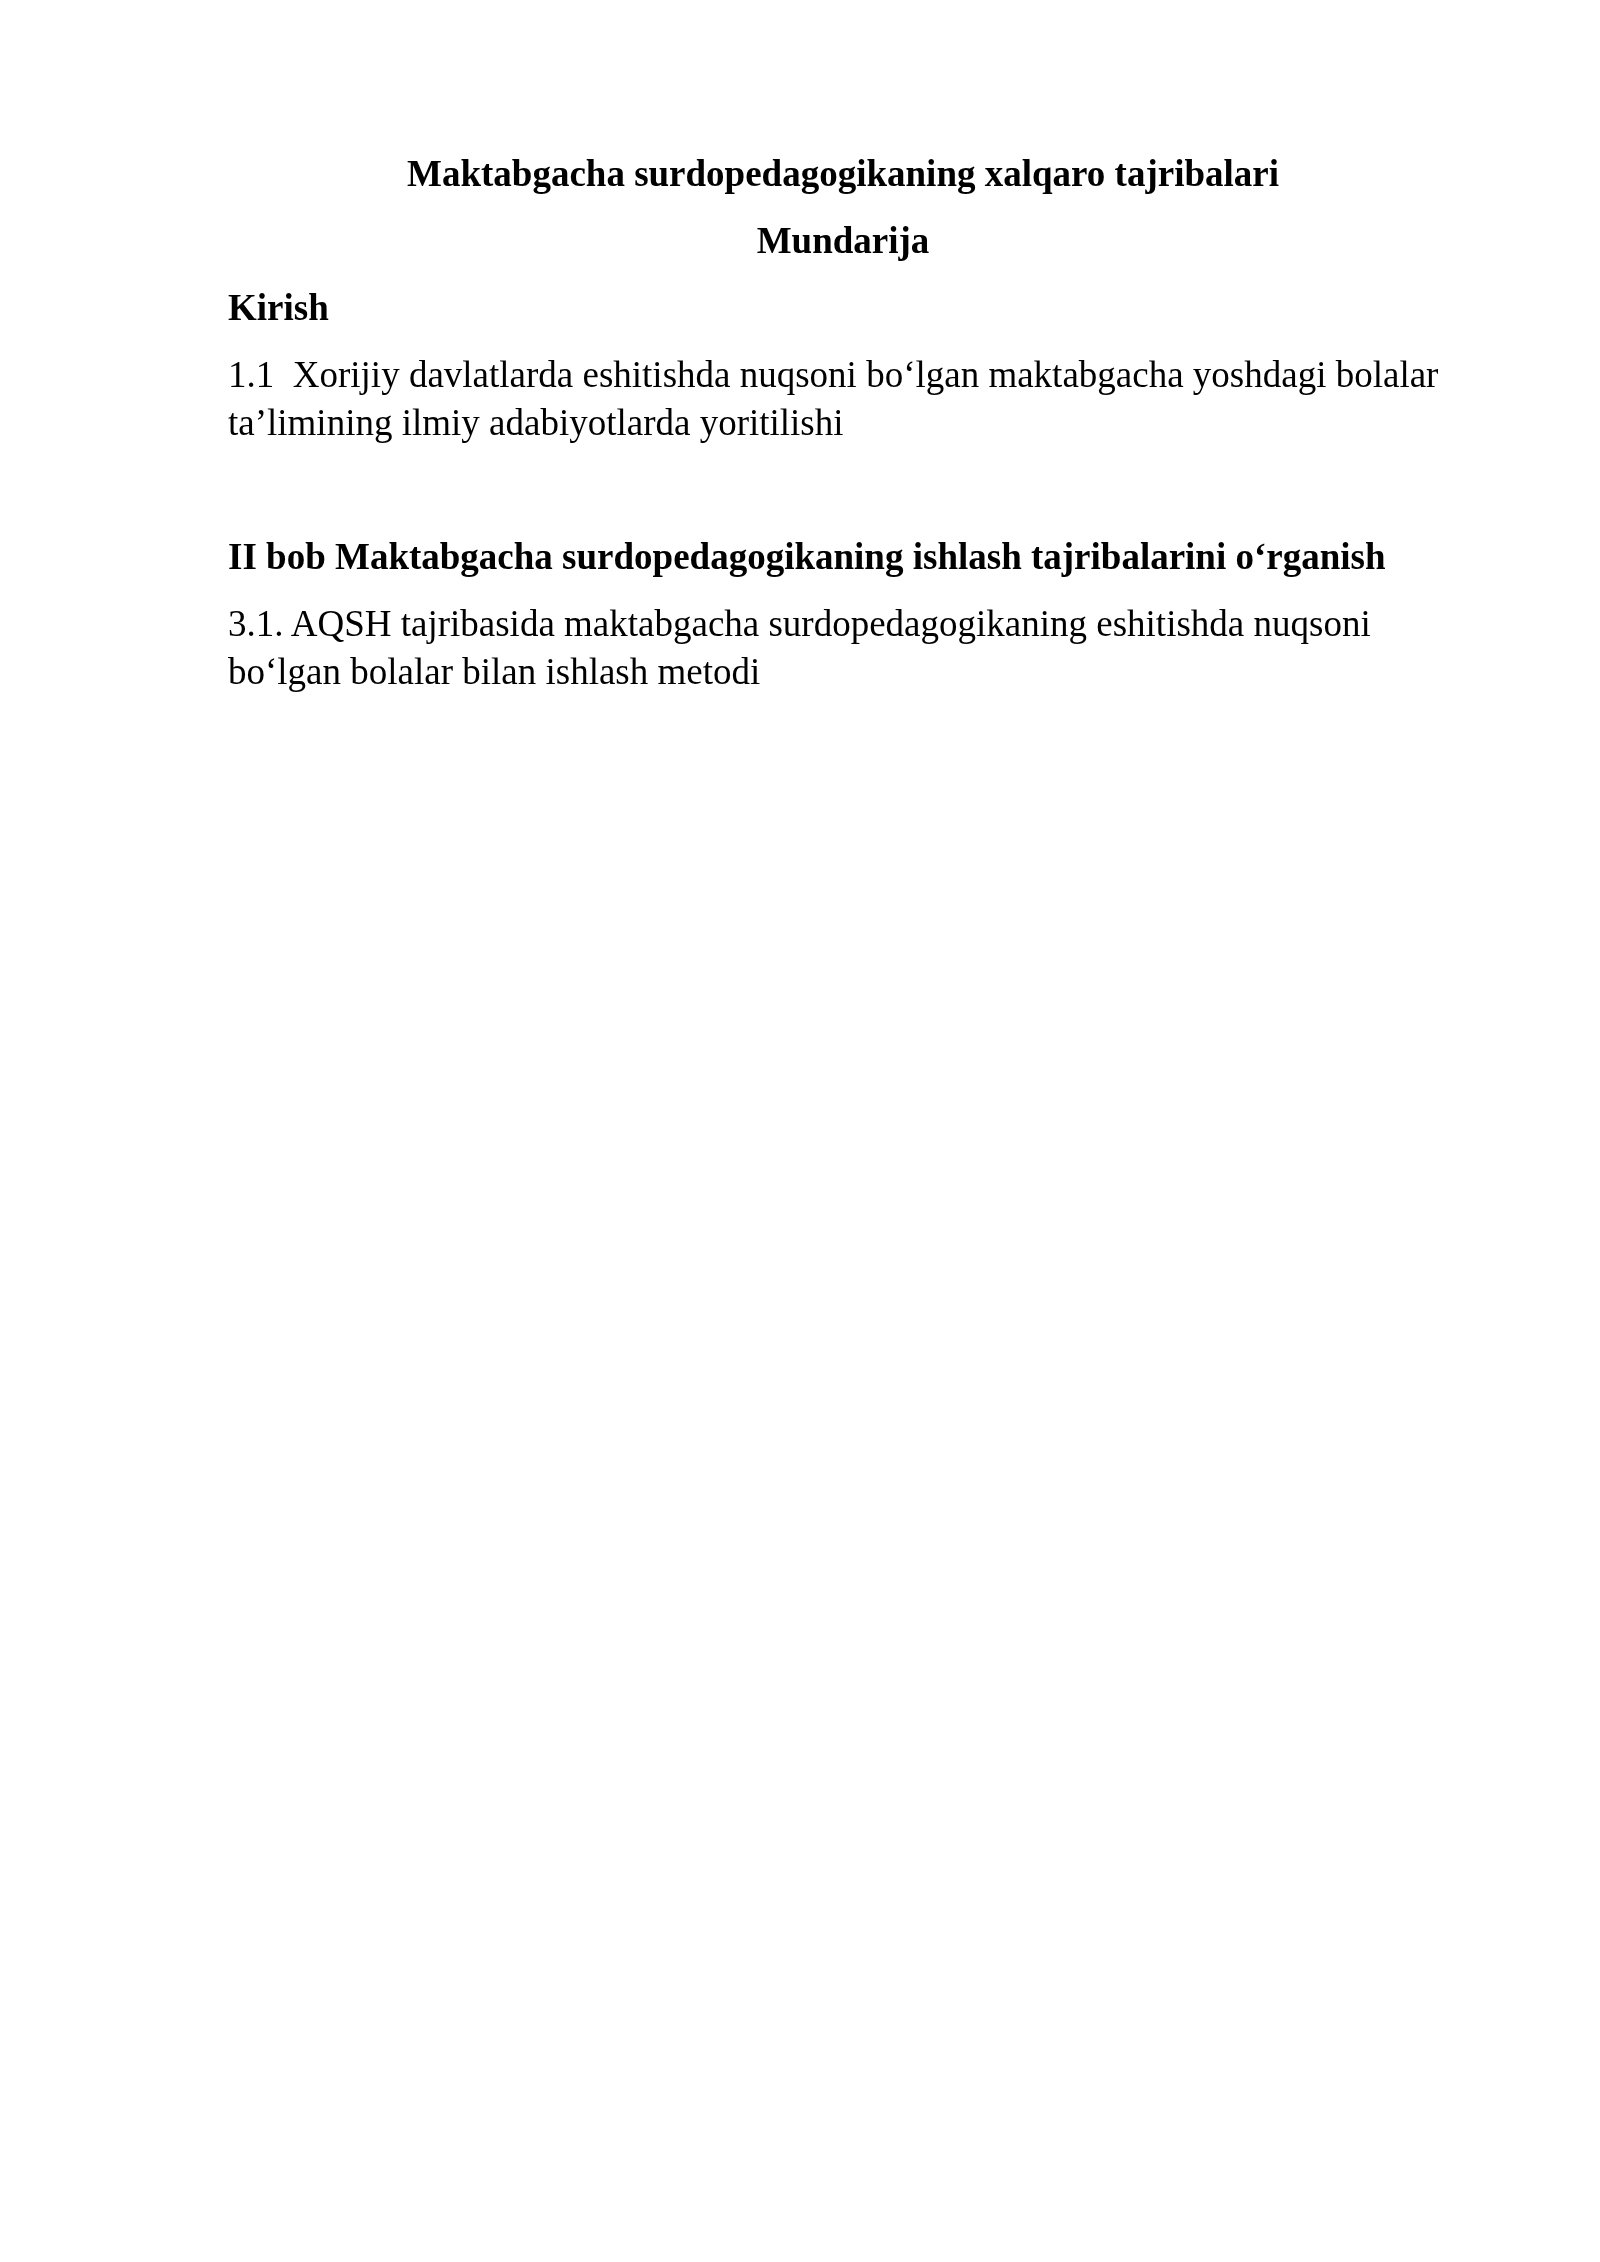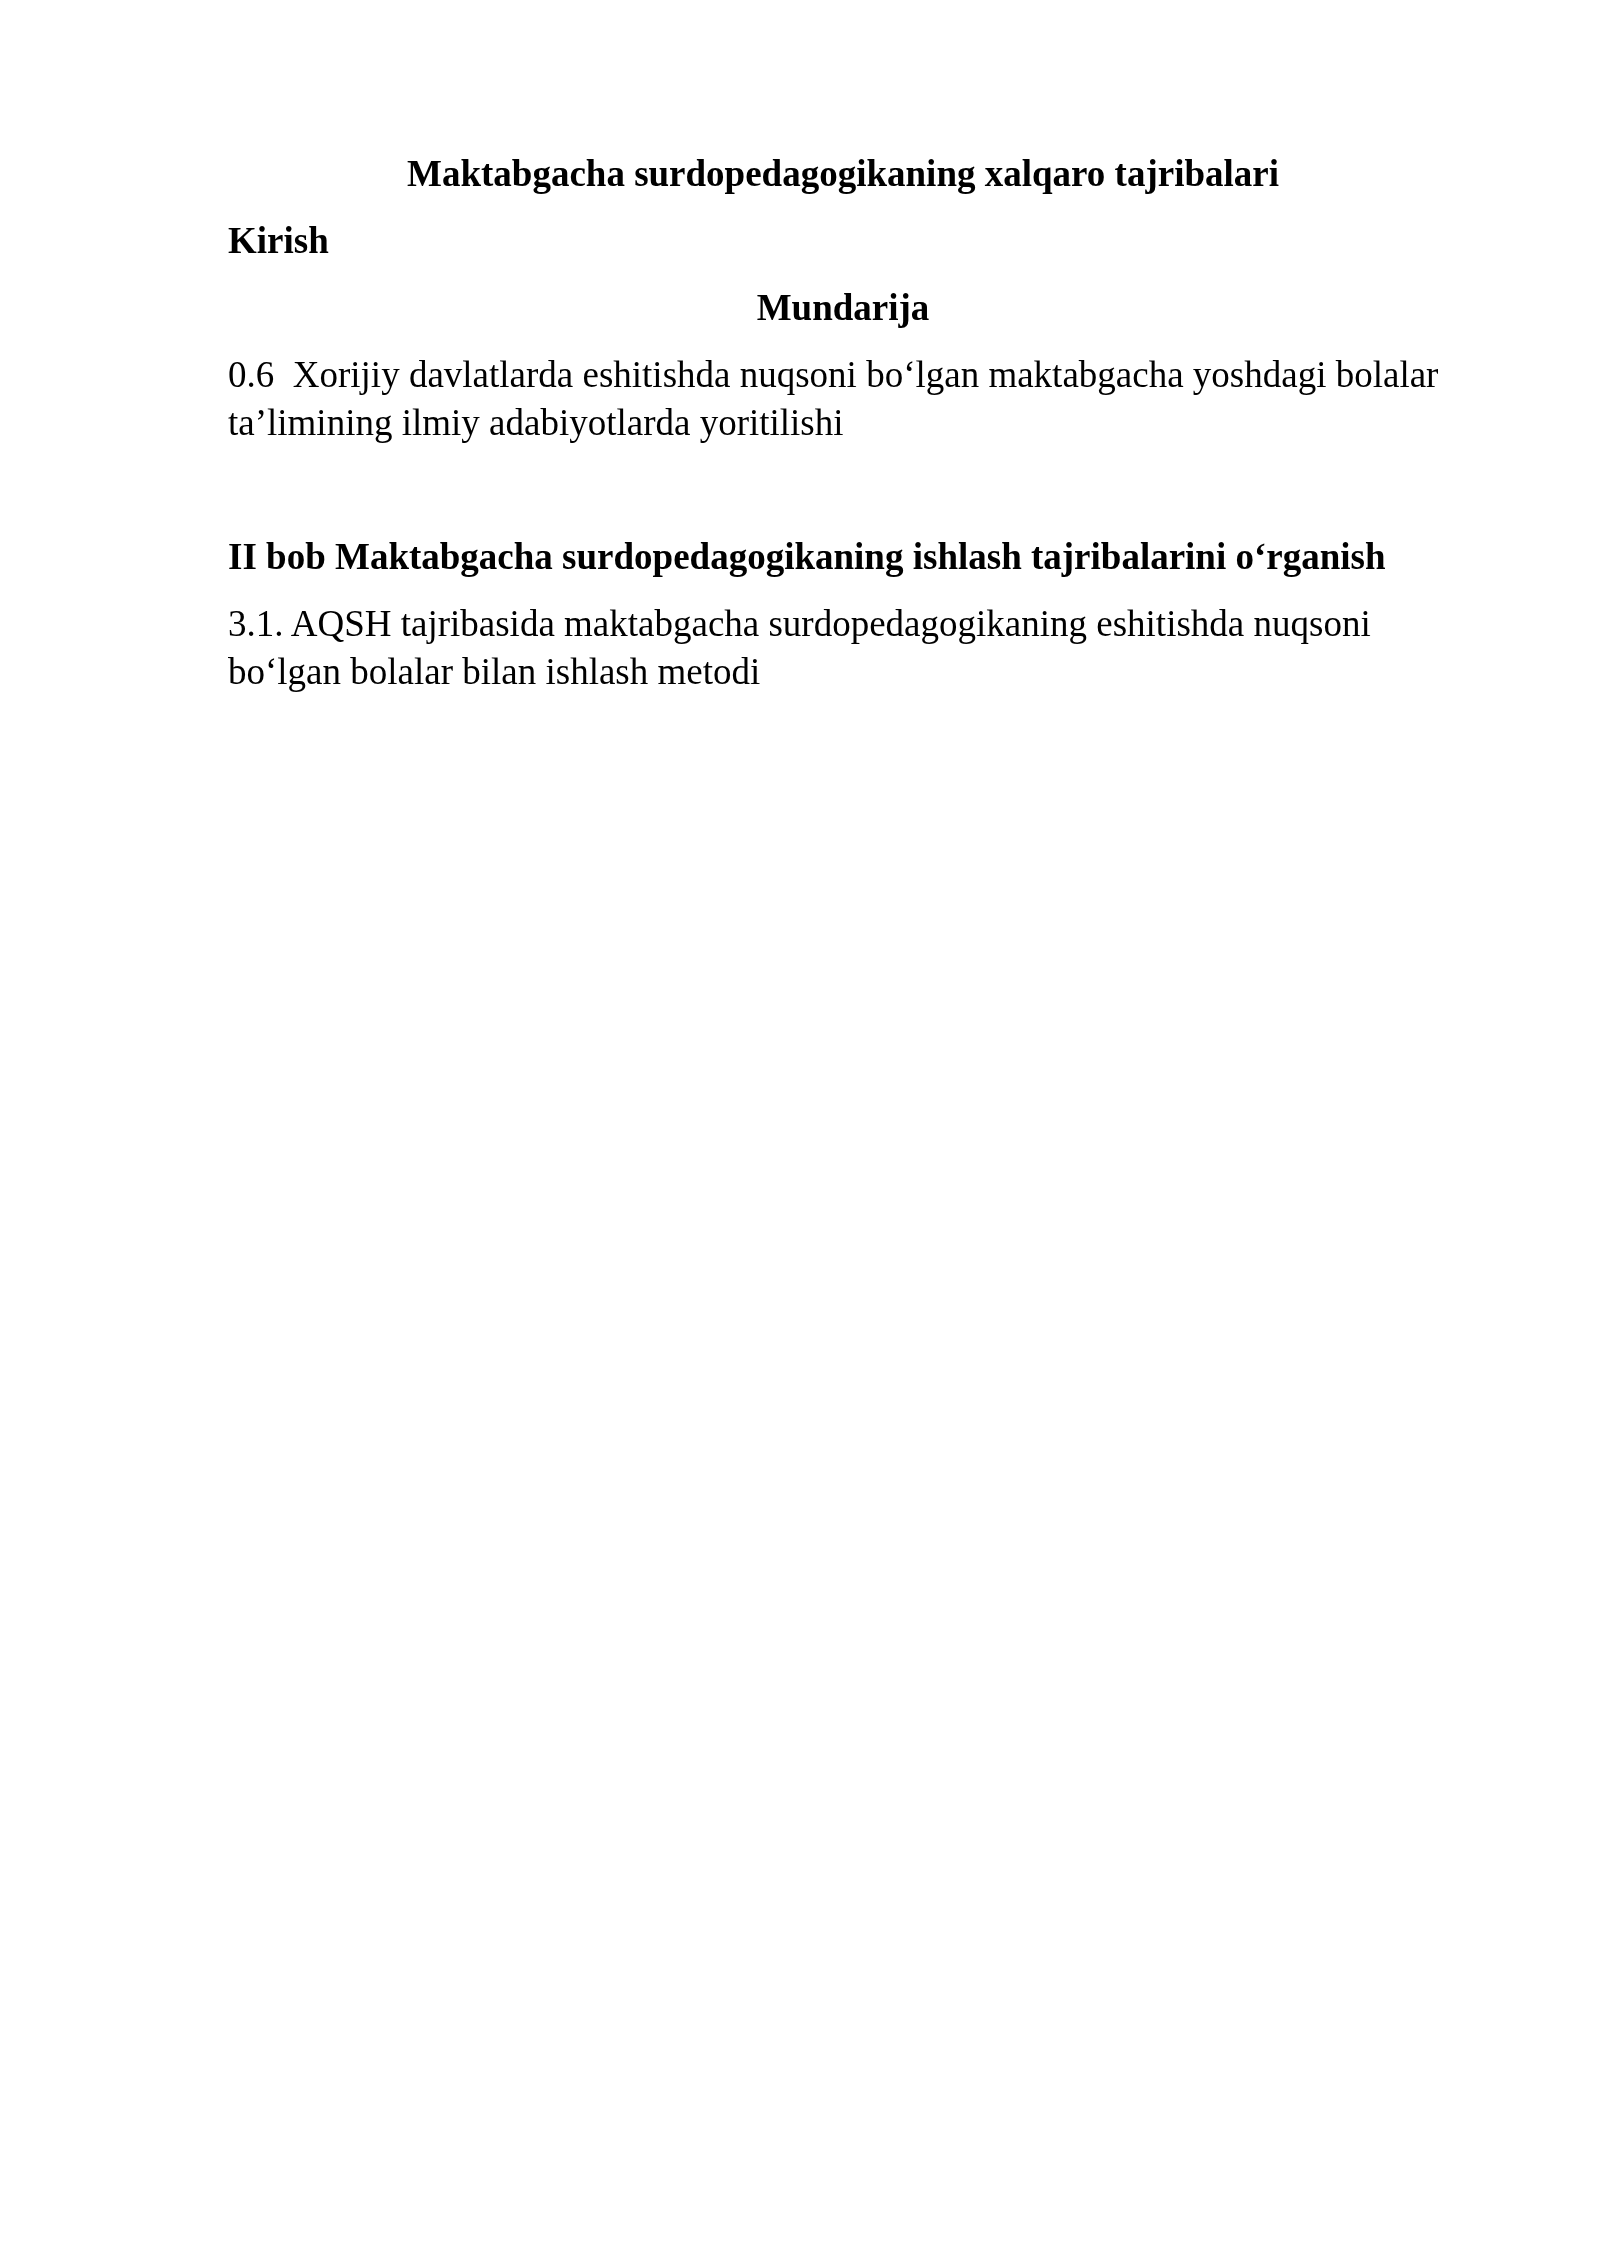--- a/index.html
+++ b/index.html
@@ -27,19 +27,19 @@
     text-align: left;
   }
   .para.center { text-align: center; }
   .para.bold { font-weight: bold; }
 </style>
 </head>
 <body>
 
 <div class="page">
   <p class="para center bold">Maktabgacha surdopedagogikaning xalqaro tajribalari</p>
+  <p class="para center bold">Mundarija</p>
   <p class="para bold">Kirish</p>
-  <p class="para center bold">Mundarija</p>
-  <p class="para">0.6  Xorijiy davlatlarda eshitishda nuqsoni bo‘lgan maktabgacha yoshdagi bolalar ta’limining ilmiy adabiyotlarda yoritilishi</p>
+  <p class="para">1.1  Xorijiy davlatlarda eshitishda nuqsoni bo‘lgan maktabgacha yoshdagi bolalar ta’limining ilmiy adabiyotlarda yoritilishi</p>
   <p class="para"></p>
   <p class="para bold">II bob Maktabgacha surdopedagogikaning ishlash tajribalarini o‘rganish</p>
   <p class="para">3.1. AQSH tajribasida maktabgacha surdopedagogikaning eshitishda nuqsoni bo‘lgan bolalar bilan ishlash metodi</p>
 </div>
 
 </body></html>

